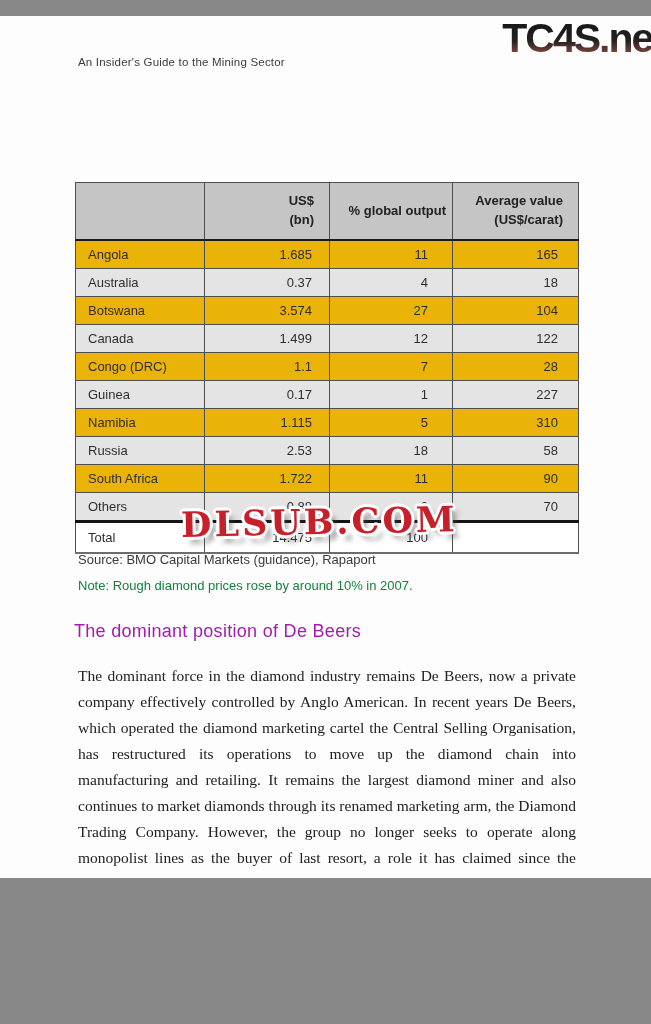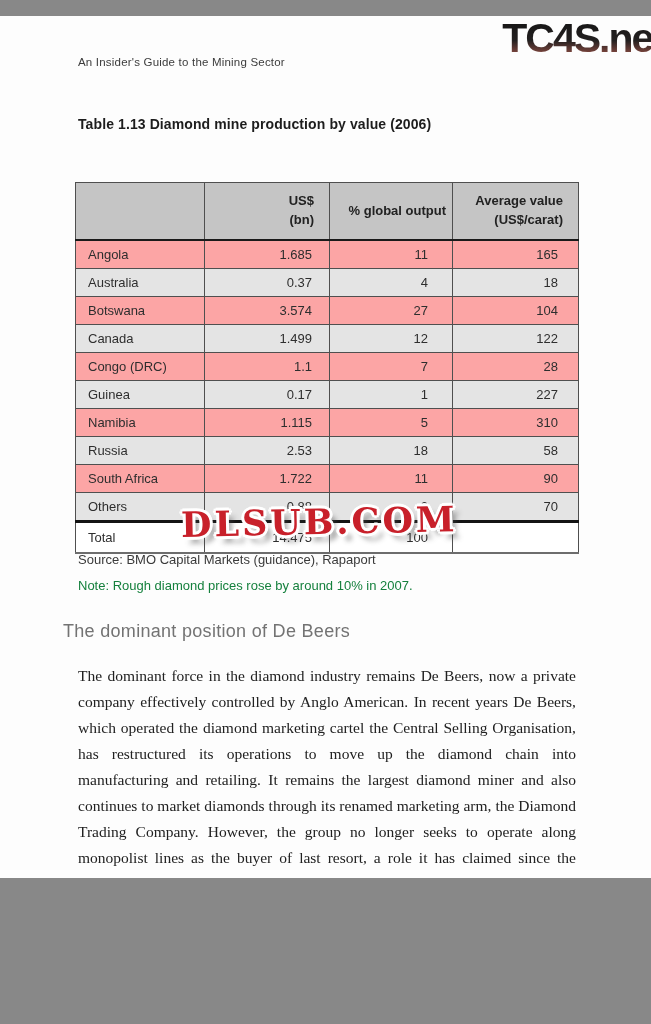--- a/index.html
+++ b/index.html
@@ -30,21 +30,21 @@
   table.prod-table {
     position:absolute; left:75px; top:166px; width:503px;
     border-collapse:collapse; table-layout:fixed;
     font-size:13px; color:#2e2e2e;
   }
   .prod-table th, .prod-table td { border:1px solid #4f4f4f; vertical-align:middle; }
   .prod-table thead th {
     background:#c5c5c5; height:54px; font-weight:bold; color:#222;
     border-bottom:2px solid #1a1a1a; line-height:1.45;
   }
-  .prod-table tbody td { height:25px; background:#fca5a5; }
+  .prod-table tbody td { height:25px; background:#eab308; }
   .prod-table tr.alt td { background:#e4e4e4; }
   .c1 { text-align:left; padding-left:12px; }
   .num { text-align:right; padding-right:17px; }
   th.num { padding-right:15px; }
   td.pct { padding-right:24px; }
   td.avg { padding-right:20px; }
   th.center { text-align:right; padding:0 6px; }
   .prod-table tr.total td {
     border-top:3px solid #141414; height:27px; background:#fff;
     border-bottom:2px solid #6d6d6d;
@@ -59,22 +59,22 @@
     text-shadow:
       -2px -2px 0 #fff, 2px -2px 0 #fff, -2px 2px 0 #fff, 2px 2px 0 #fff,
       -3px 0 0 #fff, 3px 0 0 #fff, 0 -3px 0 #fff, 0 3px 0 #fff,
       6px 7px 5px rgba(70,70,70,.45);
   }
 
   .source-line { position:absolute; left:78px; top:536px; font-size:13px; color:#3a3a3a; }
   .note-line   { position:absolute; left:78px; top:562px; font-size:13px; color:#15803d; }
 
   .section-heading {
-    position:absolute; left:63px; top:605px;
-    font-size:18px; font-weight:normal; color:#737373; letter-spacing:.3px;
+    position:absolute; left:74px; top:605px;
+    font-size:18px; font-weight:normal; color:#a21caf; letter-spacing:.3px;
   }
 
   .body-paragraph {
     position:absolute; left:78px; top:647px; width:498px;
     font-family:"Liberation Serif", serif;
     font-size:15.5px; line-height:26px; text-align:justify; color:#212121;
   }
 
   .page-number {
     position:absolute; left:78px; top:961px;
@@ -92,21 +92,20 @@
 </style>
 </head>
 <body>
 
 <div class="page">
 
   <div class="running-head">An Insider's Guide to the Mining Sector</div>
 
   <div class="tc4s">TC4S.net</div>
 
-  <div class="table-title">Table 1.13 Diamond mine production by value (2006)</div>
 
   <table class="prod-table">
     <colgroup>
       <col style="width:129px">
         <col style="width:125px">
         <col style="width:123px">
         <col style="width:126px">
     </colgroup>
     <thead>
       <tr>

